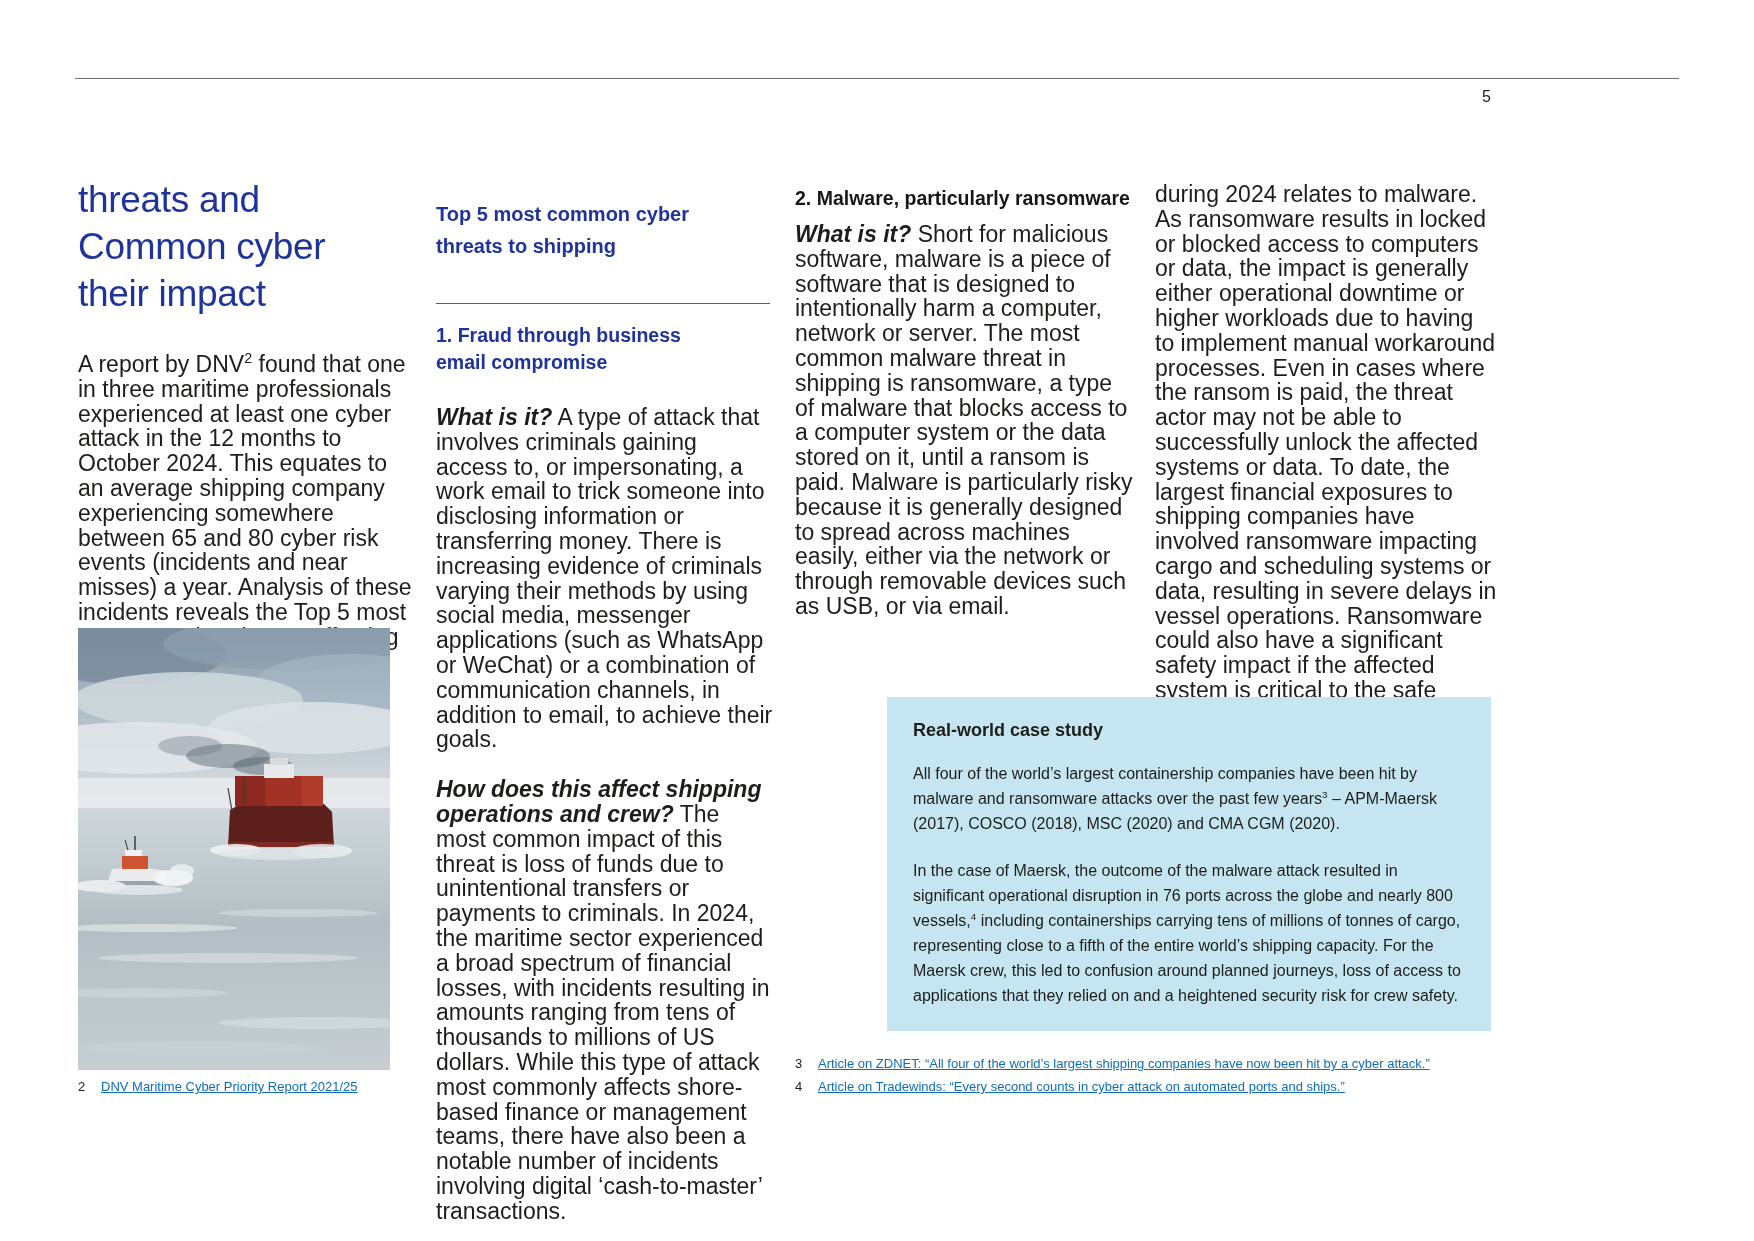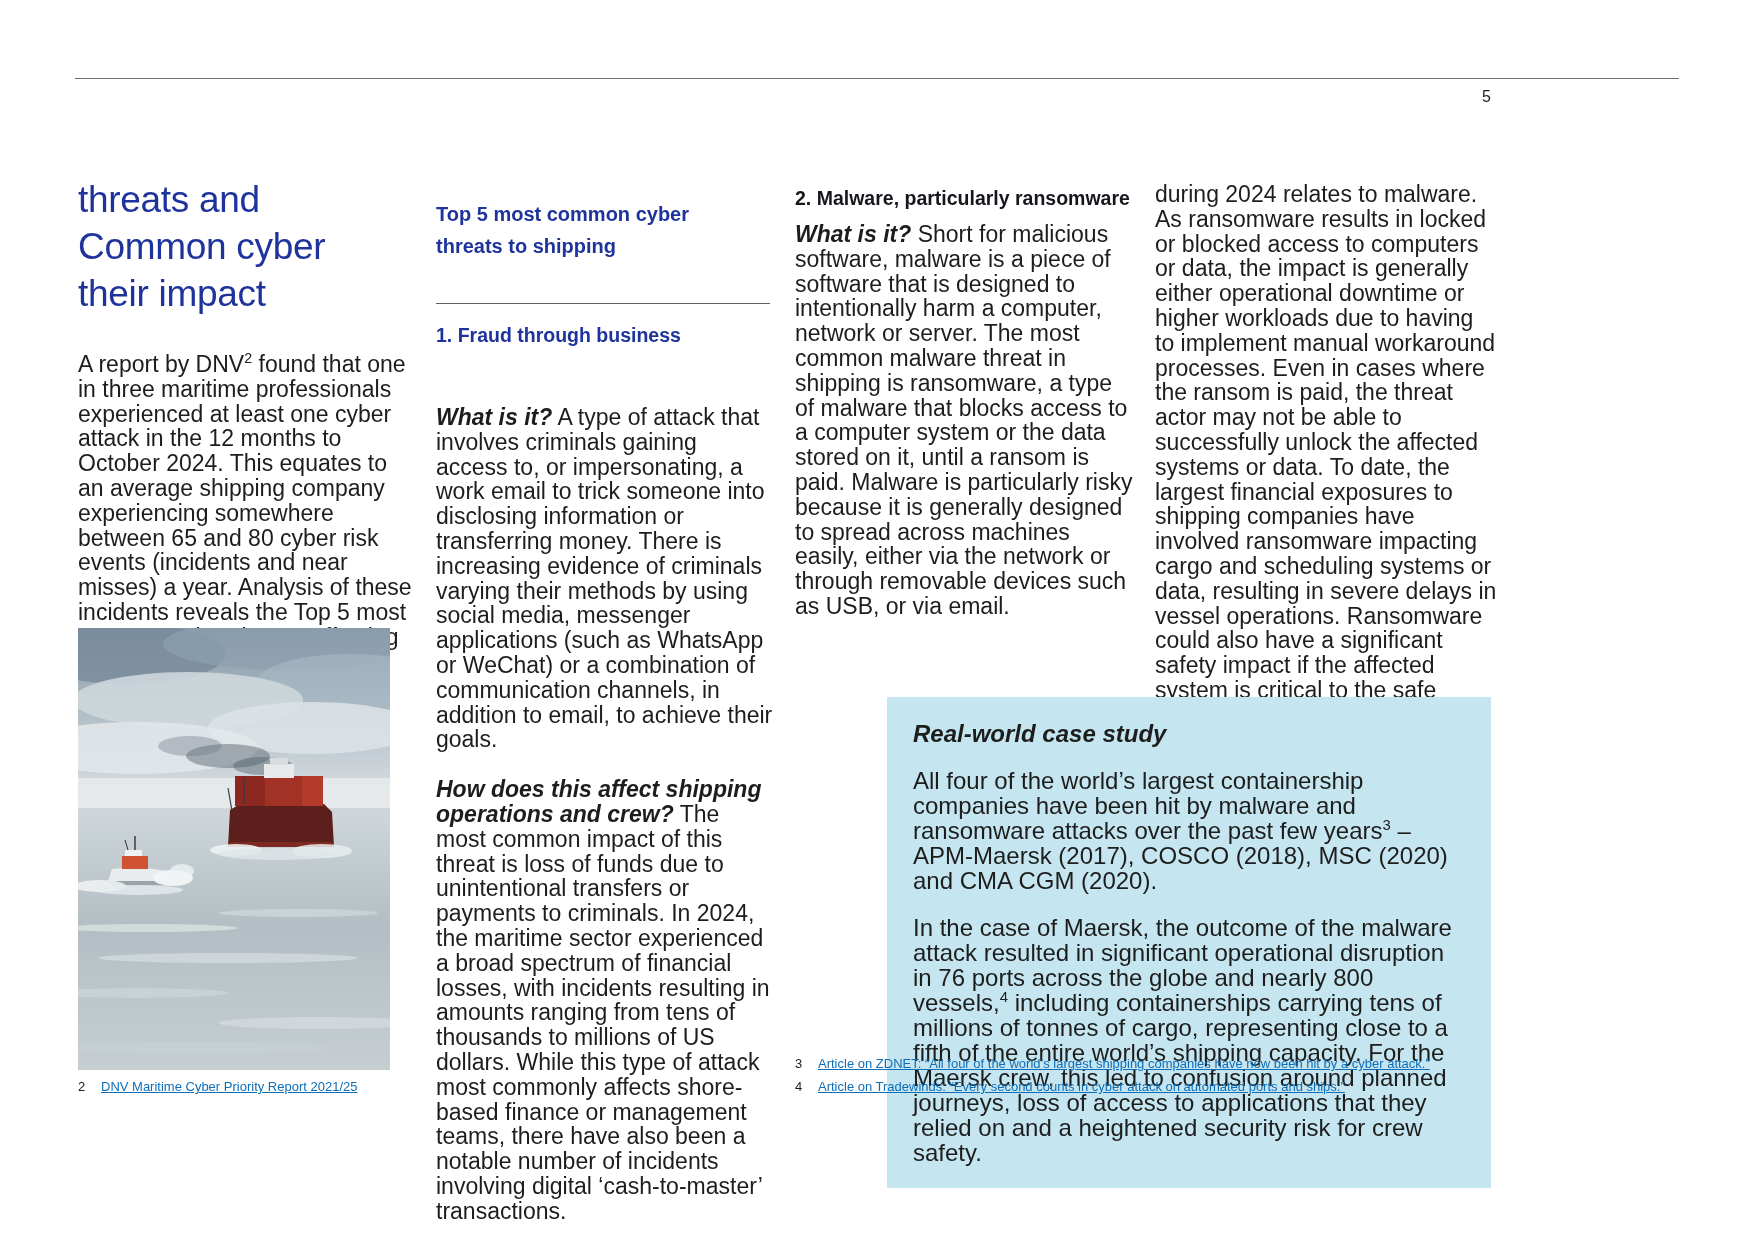--- a/index.html
+++ b/index.html
@@ -22,22 +22,22 @@
   .h3.dark { color:#16161d; }
   .body-txt { font-size:23px; line-height:24.8px; color:#1d1d1b; }
   .body-txt p { margin:0 0 25px 0; }
   .lead { font-weight:700; font-style:italic; }
   sup { font-size:62%; line-height:0; vertical-align:super; }
   .rule2 { height:1px; background:#5b6064; }
   a.link, .link { color:#0e6eb8; text-decoration:underline; cursor:pointer; }
   .photo { overflow:hidden; background:#b8c2c8; }
   .photo svg { display:block; width:100%; height:100%; }
   .casebox { background:#c5e6f1; box-sizing:border-box; padding:23px 26px; }
-  .casebox .title { font-size:24px; font-weight:700; font-style:italic; margin:0 0 20px 0; }
-  .casebox p { font-size:24px; line-height:25px; margin:0 0 22px 0; }
+  .casebox .title { font-size:18px; font-weight:700; margin:0 0 20px 0; }
+  .casebox p { font-size:16px; line-height:25px; margin:0 0 22px 0; }
   .casebox p:last-child { margin-bottom:0; }
   .fnrow { display:flex; font-size:13px; line-height:21px; }
   .fnrow .num { width:23px; flex:0 0 23px; color:#1d1d1b; }
 </style>
 </head>
 <body>
 
 <div class="page">
 
   <div class="abs toprule" style="left:75px; top:78px; width:1604px;"></div>
@@ -130,20 +130,21 @@
 
   <div class="abs h2" style="left:436px; top:198px; width:340px;">
     <div>Top 5 most common cyber</div>
     <div>threats to shipping</div>
   </div>
 
   <div class="abs rule2" style="left:436px; top:303px; width:334px;"></div>
 
   <div class="abs h3 blue" style="left:436px; top:322px; width:336px;">
     <div>1. Fraud through business</div>
+    <div>email compromise</div>
   </div>
 
   <div class="abs body-txt" style="left:436px; top:405px; width:338px;">
     <p><span class="lead">What is it?</span><span> A type of attack that involves criminals gaining access to, or impersonating, a work email to trick someone into disclosing information or transferring money. There is increasing evidence of criminals varying their methods by using social media, messenger applications (such as WhatsApp or WeChat) or a combination of communication channels, in addition to email, to achieve their goals.</span></p>
     <p><span class="lead">How does this affect shipping operations and crew?</span><span> The most common impact of this threat is loss of funds due to unintentional transfers or payments to criminals. In 2024, the maritime sector experienced a broad spectrum of financial losses, with incidents resulting in amounts ranging from tens of thousands to millions of US dollars. While this type of attack most commonly affects shore-based finance or management teams, there have also been a notable number of incidents involving digital ‘cash-to-master’ transactions.</span></p>
   </div>
 
   <div class="abs h3 dark" style="left:795px; top:185px; width:340px;">2. Malware, particularly ransomware</div>
 
   <div class="abs body-txt" style="left:795px; top:222px; width:340px;">

